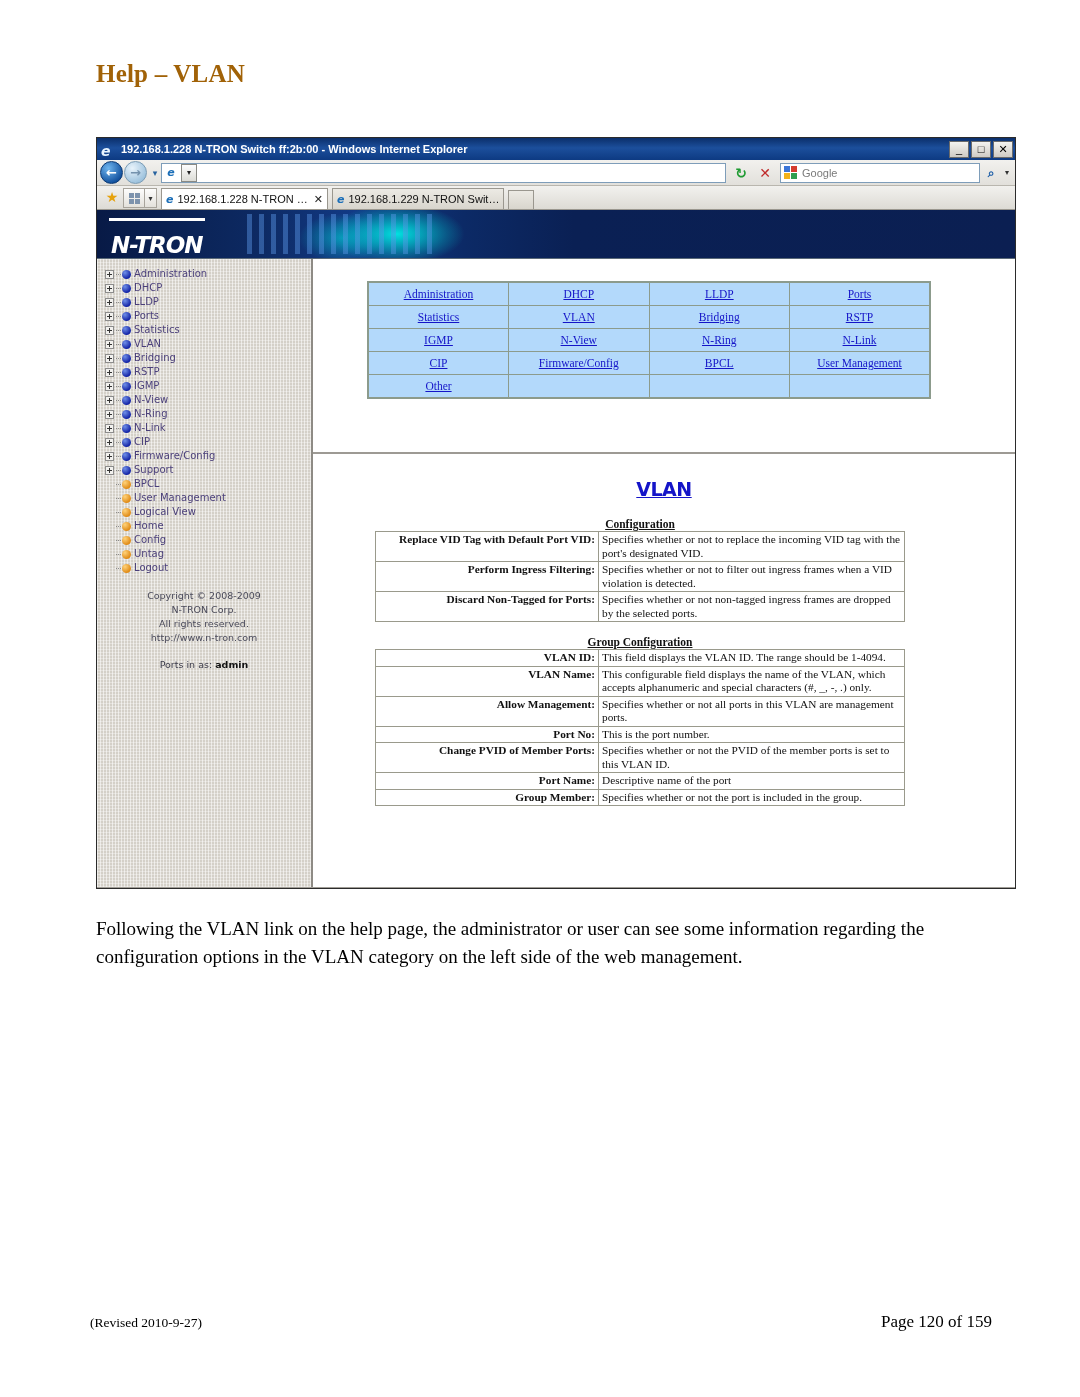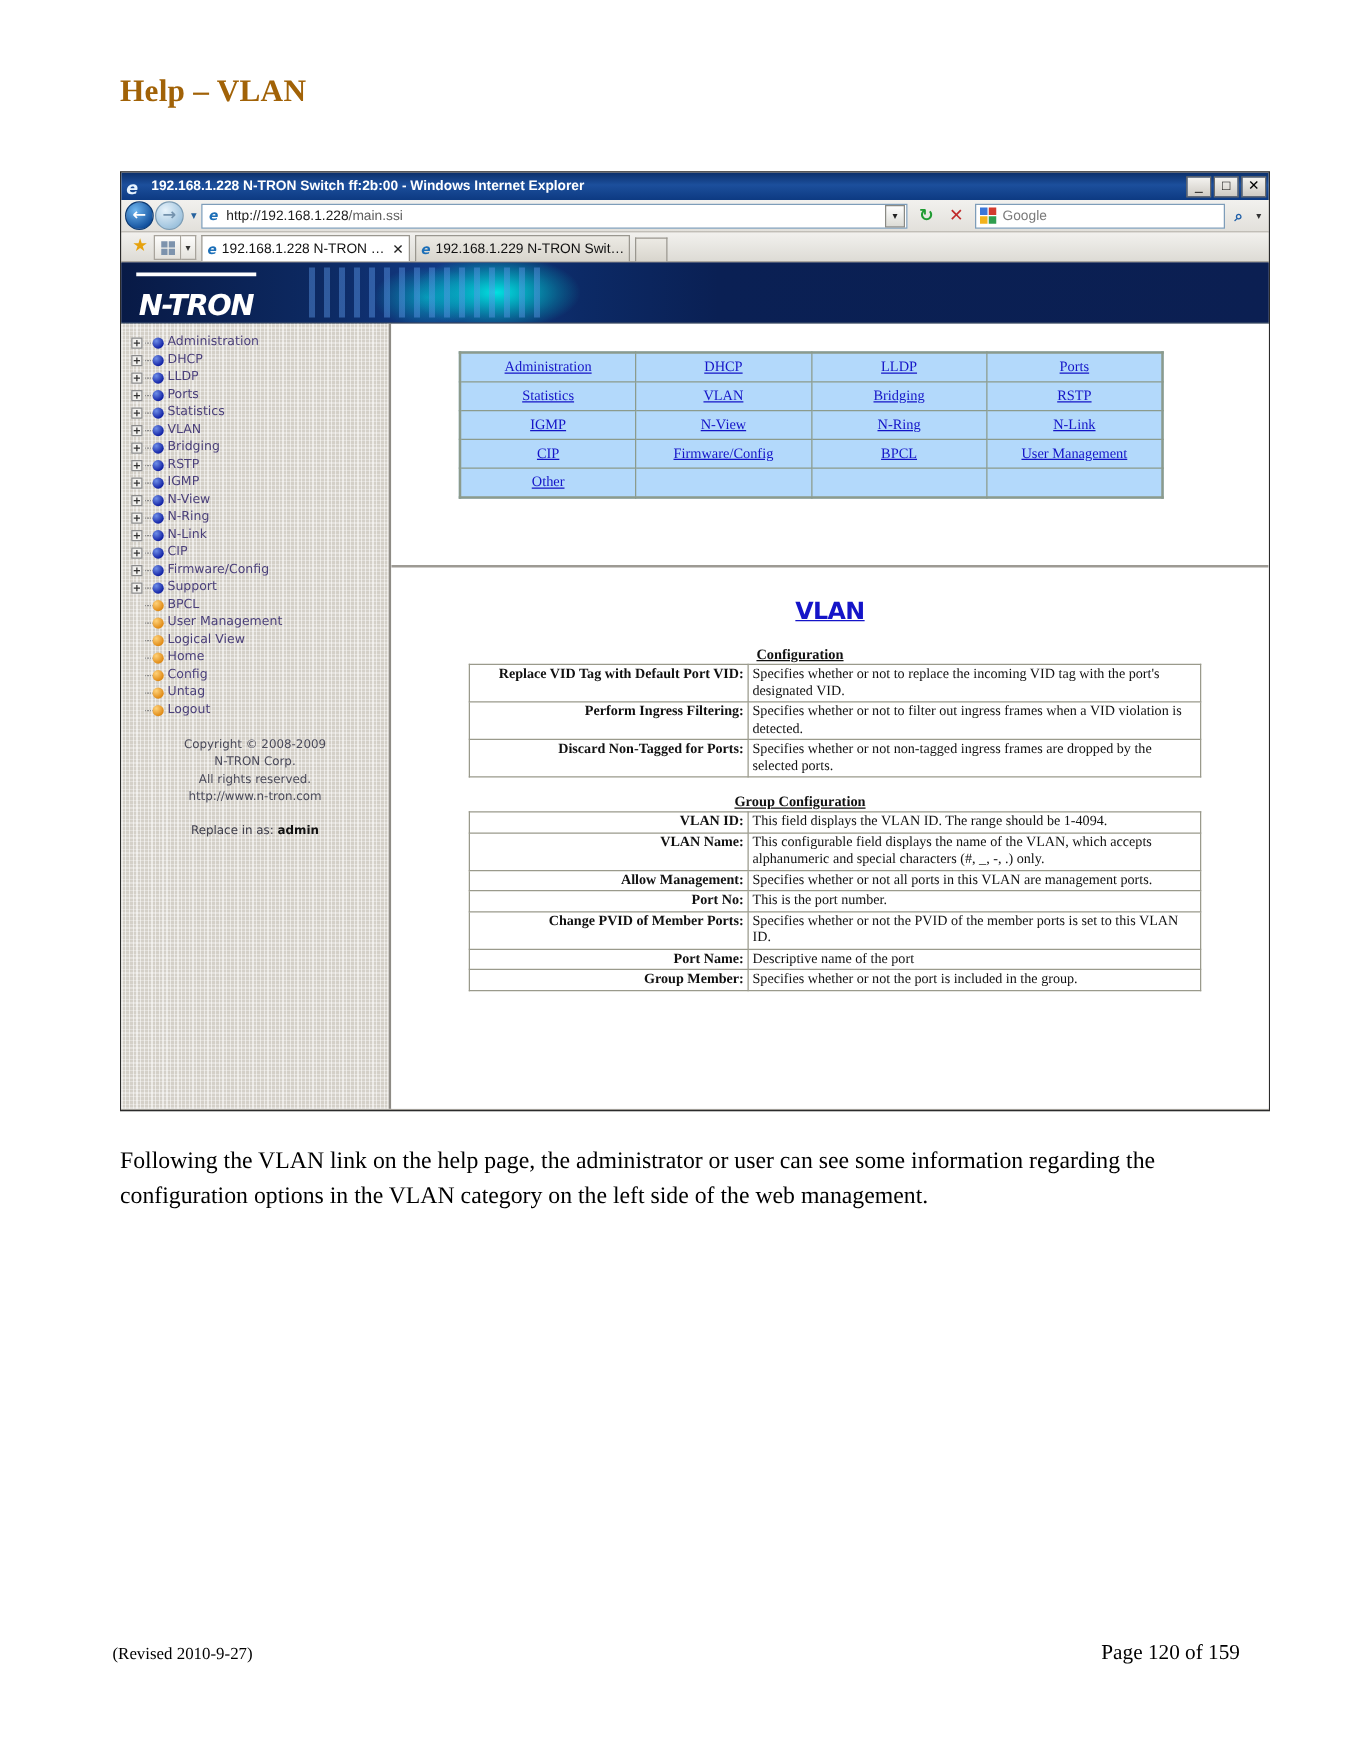--- a/index.html
+++ b/index.html
@@ -501,21 +501,21 @@
     text-align: center;
     font-family: "Liberation Serif", serif;
     font-weight: bold;
     font-size: 11.5px;
     color: #111;
     text-decoration: underline;
     padding-bottom: 1px;
   }
   .help-table {
     border-collapse: collapse;
-    width: 586px;
+    width: 530px;
     table-layout: fixed;
     border: 1px solid #9a9a8c;
   }
   .help-table td {
     border: 1px solid #9a9a8c;
     font-family: "Liberation Serif", serif;
     font-size: 11.3px;
     color: #111;
     padding: 1px 3px;
     vertical-align: top;
@@ -586,21 +586,20 @@
       <span class="win-btn">✕</span>
     </span>
   </div>
 
   <div class="addr-row">
     <span class="nav-btn nav-back">←</span>
     <span class="nav-btn nav-fwd">→</span>
     <span class="nav-drop">▾</span>
     <span class="addr-box">
       <span class="addr-ie-icon">e</span>
-      <span class="addr-text"><b>http://192.168.1.228</b><span>/main.ssi</span></span>
       <span class="addr-drop">▾</span>
     </span>
     <span class="tool-btn tool-refresh">↻</span>
     <span class="tool-btn tool-stop">✕</span>
     <span class="search-box">
       <span class="g-logo">
         <svg width="15" height="15" viewBox="0 0 15 15" aria-hidden="true">
           <rect x="1" y="1" width="6" height="6" fill="#3b76d8"></rect>
           <rect x="8" y="1" width="6" height="6" fill="#d43b2f"></rect>
           <rect x="1" y="8" width="6" height="6" fill="#f2b21c"></rect>
@@ -784,21 +783,21 @@
       </div>
 
       <div class="sidebar-copy">
         <div>Copyright © 2008-2009</div>
         <div>N-TRON Corp.</div>
         <div>All rights reserved.</div>
         <div>http://www.n-tron.com</div>
       </div>
 
       <div class="sidebar-login">
-        <span>Replace in as:</span>
+        <span>Ports in as:</span>
         <b>admin</b>
       </div>
     </div>
 
     <div class="content">
 
       <div class="content-top">
         <table class="link-table">
           <tbody>
               <tr>

